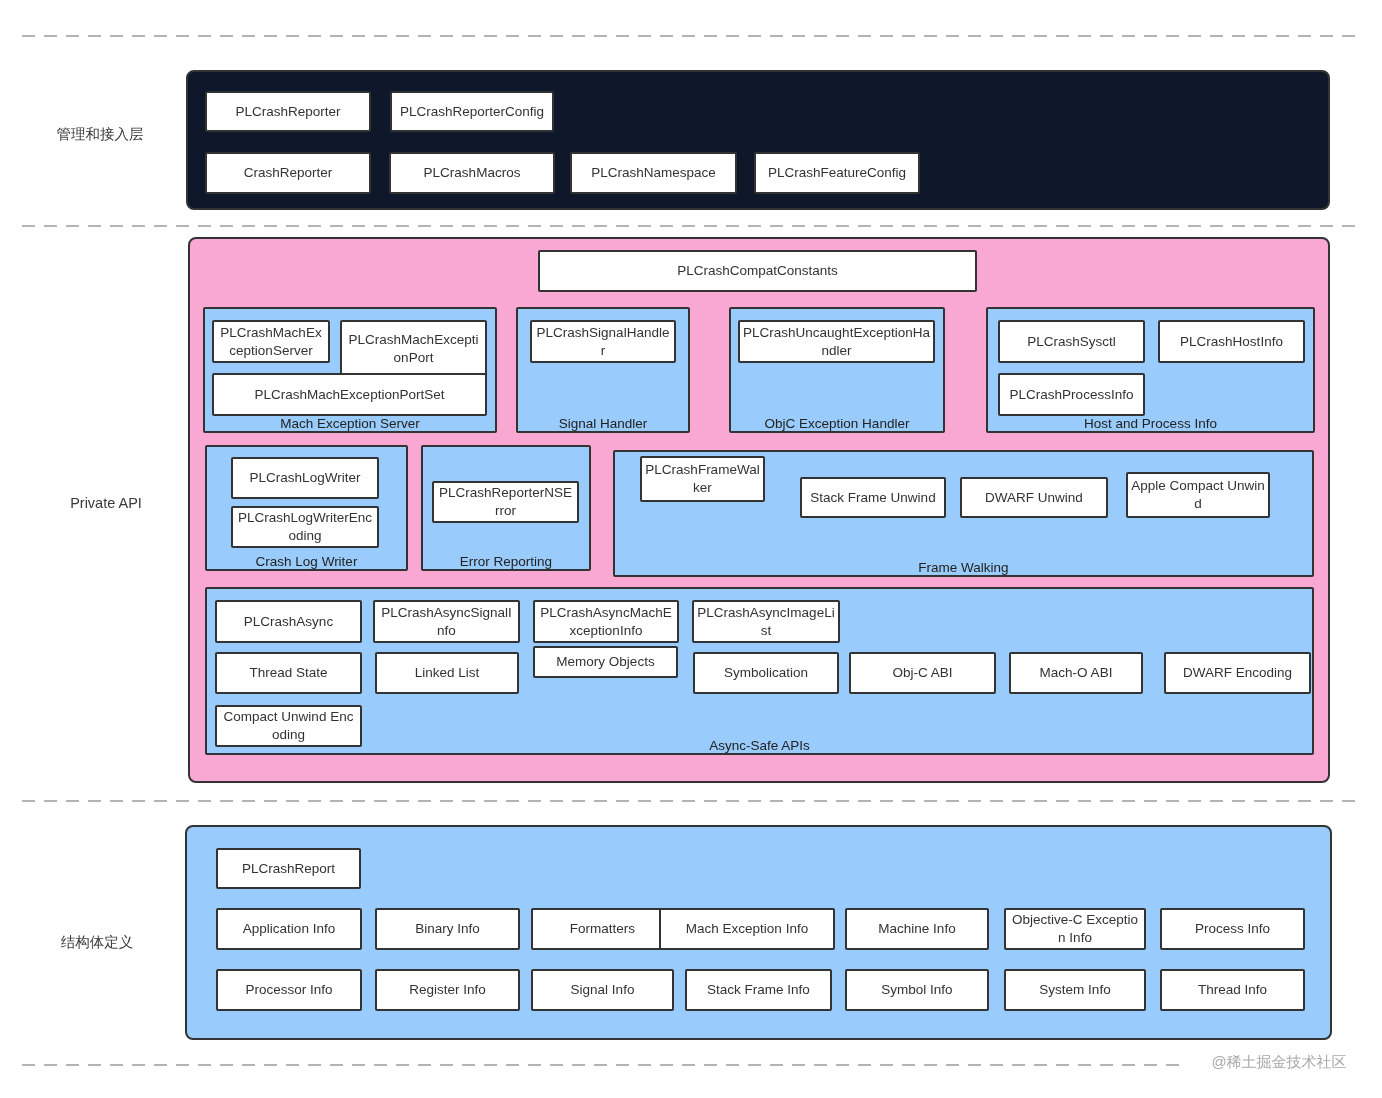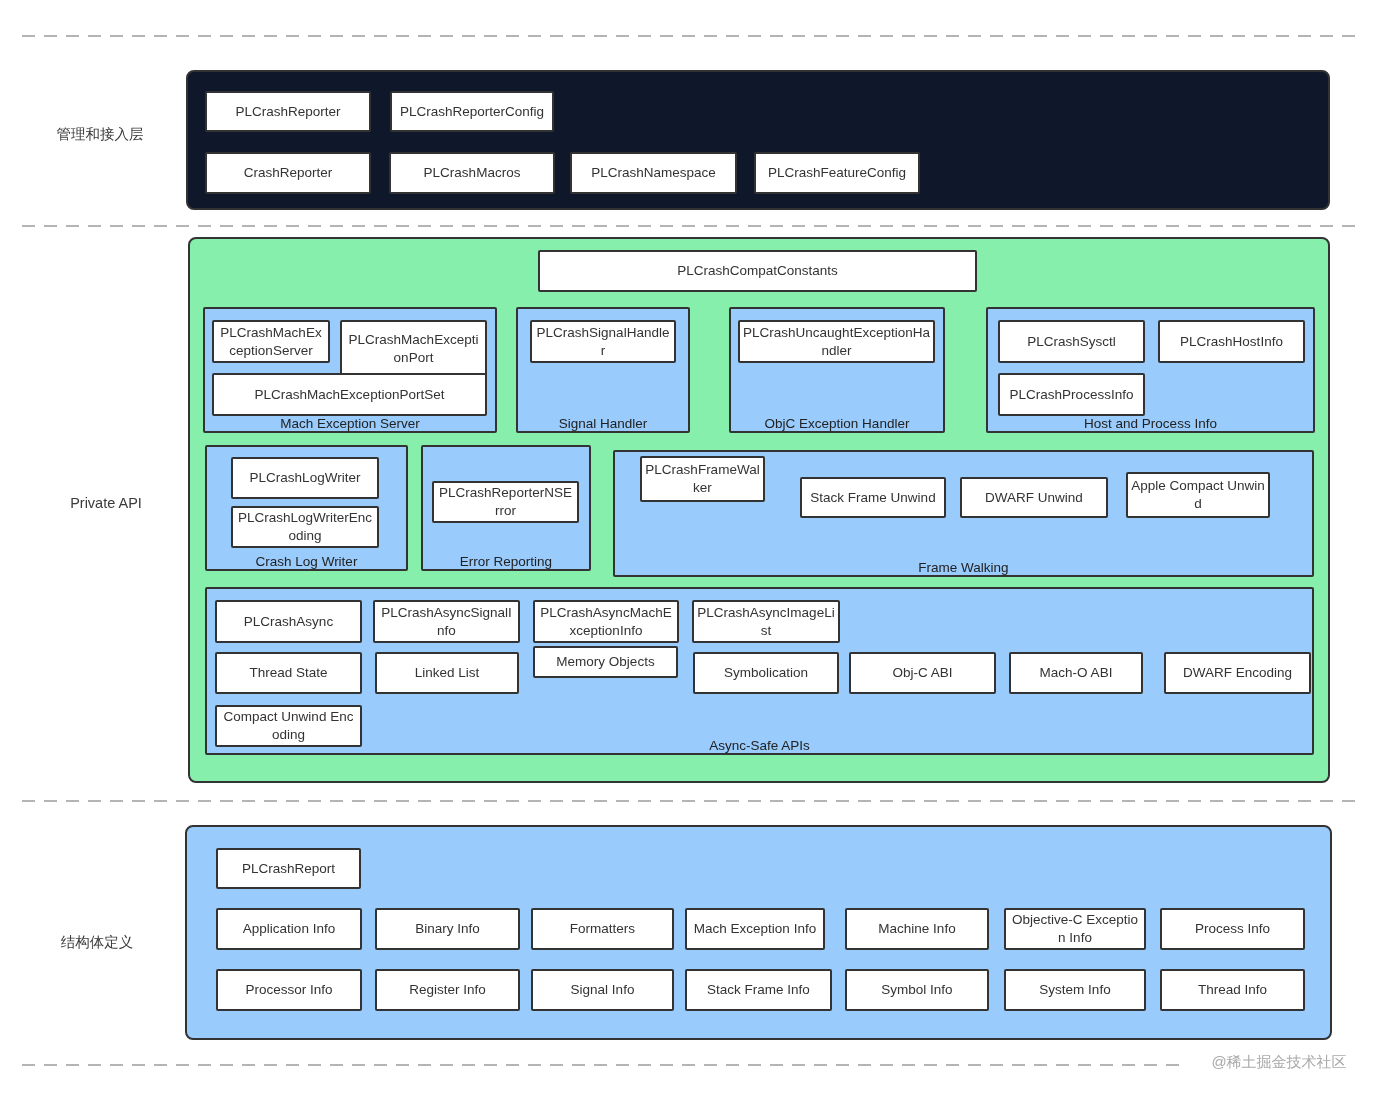--- a/index.html
+++ b/index.html
@@ -12,21 +12,21 @@
     background:repeating-linear-gradient(90deg,#b4b4b4 0 13px,transparent 13px 22px);
   }
   .side-label{
     position:absolute;width:150px;text-align:center;font-size:14.5px;color:#3a3a3a;
     white-space:nowrap;
   }
   .panel{
     position:absolute;border:2px solid #333;border-radius:8px;box-sizing:border-box;
   }
   .panel-l1{left:186px;top:70px;width:1144px;height:140px;background:#0f172a;}
-  .panel-l2{left:188px;top:237px;width:1142px;height:546px;background:#86efac;}
+  .panel-l2{left:188px;top:237px;width:1142px;height:546px;background:#f9a8d4;}
   .panel-l3{left:185px;top:825px;width:1147px;height:215px;background:#99cbfc;}
   .gbox{
     position:absolute;background:#99cbfc;border:2px solid #333;border-radius:2px;box-sizing:border-box;
   }
   .glabel{
     position:absolute;left:0;right:0;bottom:0;text-align:center;font-size:13.5px;color:#222;
     white-space:nowrap;line-height:1.05;border-radius:6px;
   }
   .wbox{
     position:absolute;background:#ffffff;border:2px solid #333;border-radius:2px;box-sizing:border-box;
@@ -126,21 +126,21 @@
       <div class="glabel">Async-Safe APIs</div>
     </div>
   </div>
 
   <div class="panel panel-l3">
     <div class="wbox" style="left:29px;top:21px;width:145px;height:41px">PLCrashReport</div>
 
     <div class="wbox" style="left:29px;top:81px;width:146px;height:42px">Application Info</div>
     <div class="wbox" style="left:188px;top:81px;width:145px;height:42px">Binary Info</div>
     <div class="wbox" style="left:344px;top:81px;width:143px;height:42px">Formatters</div>
-    <div class="wbox" style="left:498px;top:81px;width:140px;height:42px">Mach Exception Info</div>
+    <div class="wbox" style="left:472px;top:81px;width:176px;height:42px">Mach Exception Info</div>
     <div class="wbox" style="left:658px;top:81px;width:144px;height:42px">Machine Info</div>
     <div class="wbox" style="left:817px;top:81px;width:142px;height:42px">Objective-C Exception Info</div>
     <div class="wbox" style="left:973px;top:81px;width:145px;height:42px">Process Info</div>
 
     <div class="wbox" style="left:29px;top:142px;width:146px;height:42px">Processor Info</div>
     <div class="wbox" style="left:188px;top:142px;width:145px;height:42px">Register Info</div>
     <div class="wbox" style="left:344px;top:142px;width:143px;height:42px">Signal Info</div>
     <div class="wbox" style="left:498px;top:142px;width:147px;height:42px">Stack Frame Info</div>
     <div class="wbox" style="left:658px;top:142px;width:144px;height:42px">Symbol Info</div>
     <div class="wbox" style="left:817px;top:142px;width:142px;height:42px">System Info</div>

